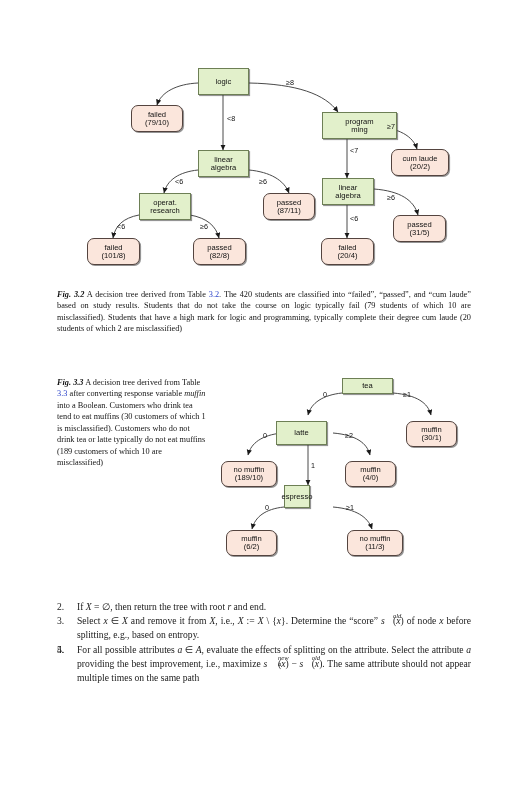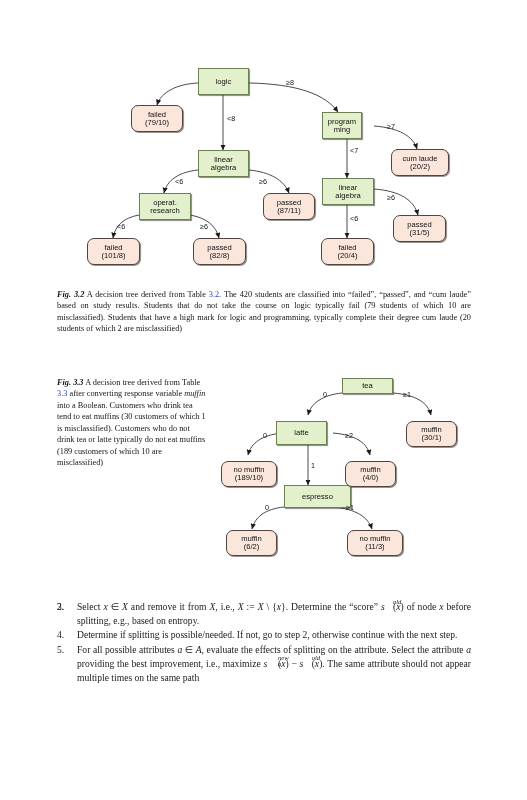--- a/index.html
+++ b/index.html
@@ -111,21 +111,21 @@
     <div class="node leaf" style="left:74px;top:45px;width:52px;height:27px;flex-direction:column;">
       <span>failed</span>
       <span>(79/10)</span>
     </div>
 
     <div class="node attr" style="left:141px;top:90px;width:51px;height:27px;flex-direction:column;">
       <span>linear</span>
       <span>algebra</span>
     </div>
 
-    <div class="node attr" style="left:265px;top:52px;width:40px;height:27px;flex-direction:column;">
+    <div class="node attr" style="left:265px;top:52px;width:75px;height:27px;flex-direction:column;">
       <span>program</span>
       <span>ming</span>
     </div>
 
     <div class="node attr" style="left:82px;top:133px;width:52px;height:27px;flex-direction:column;">
       <span>operat.</span>
       <span>research</span>
     </div>
 
     <div class="node leaf" style="left:206px;top:133px;width:52px;height:27px;flex-direction:column;">
@@ -217,21 +217,21 @@
     <div class="node leaf" style="left:181px;top:46px;width:51px;height:26px;flex-direction:column;">
       <span>muffin</span>
       <span>(30/1)</span>
     </div>
 
     <div class="node leaf" style="left:-4px;top:86px;width:56px;height:26px;flex-direction:column;">
       <span>no muffin</span>
       <span>(189/10)</span>
     </div>
 
-    <div class="node attr" style="left:59px;top:110px;width:67px;height:23px;">
+    <div class="node attr" style="left:59px;top:110px;width:26px;height:23px;">
       <span>espresso</span>
     </div>
 
     <div class="node leaf" style="left:120px;top:86px;width:51px;height:26px;flex-direction:column;">
       <span>muffin</span>
       <span>(4/0)</span>
     </div>
 
     <div class="node leaf" style="left:1px;top:155px;width:51px;height:26px;flex-direction:column;">
       <span>muffin</span>
@@ -246,19 +246,19 @@
     <div class="edgelabel" style="left:98px;top:15px;">0</div>
     <div class="edgelabel" style="left:178px;top:15px;">≥1</div>
     <div class="edgelabel" style="left:38px;top:56px;">0</div>
     <div class="edgelabel" style="left:86px;top:86px;">1</div>
     <div class="edgelabel" style="left:120px;top:56px;">≥2</div>
     <div class="edgelabel" style="left:40px;top:128px;">0</div>
     <div class="edgelabel" style="left:121px;top:128px;">≥1</div>
   </div>
 
   <div class="steps" id="steps-list">
-      <div class="step"><span class="num">2.</span></div>
+      <div class="step"><span class="num">2.</span><span>If <span class="mi">X</span> = ∅, then return the tree with root <span class="mi">r</span> and end.</span></div>
       <div class="step"><span class="num">3.</span><span>Select <span class="mi">x</span> ∈ <span class="mi">X</span> and remove it from <span class="mi">X</span>, i.e., <span class="mi">X</span> := <span class="mi">X</span> \ {<span class="mi">x</span>}. Determine the “score” <span class="sup-sub"><span class="mi">s</span><span class="s-up">old</span><span class="pad">old</span></span>(<span class="mi">x</span>) of node <span class="mi">x</span> before splitting, e.g., based on entropy.</span></div>
-      <div class="step"><span class="num">4.</span><span>Determine if splitting is possible/needed. If not, go to step 2, otherwise continue with the next step.</span></div>
+      <div class="step"><span class="num">4.</span></div>
       <div class="step"><span class="num">5.</span><span>For all possible attributes <span class="mi">a</span> ∈ <span class="mi">A</span>, evaluate the effects of splitting on the attribute. Select the attribute <span class="mi">a</span> providing the best improvement, i.e., maximize <span class="sup-sub"><span class="mi">s</span><span class="s-up">new</span><span class="s-dn">a</span><span class="pad">new</span></span>(<span class="mi">x</span>) − <span class="sup-sub"><span class="mi">s</span><span class="s-up">old</span><span class="pad">old</span></span>(<span class="mi">x</span>). The same attribute should not appear multiple times on the same path</span></div>
     </div>
 
 </div>
 
 </body></html>

